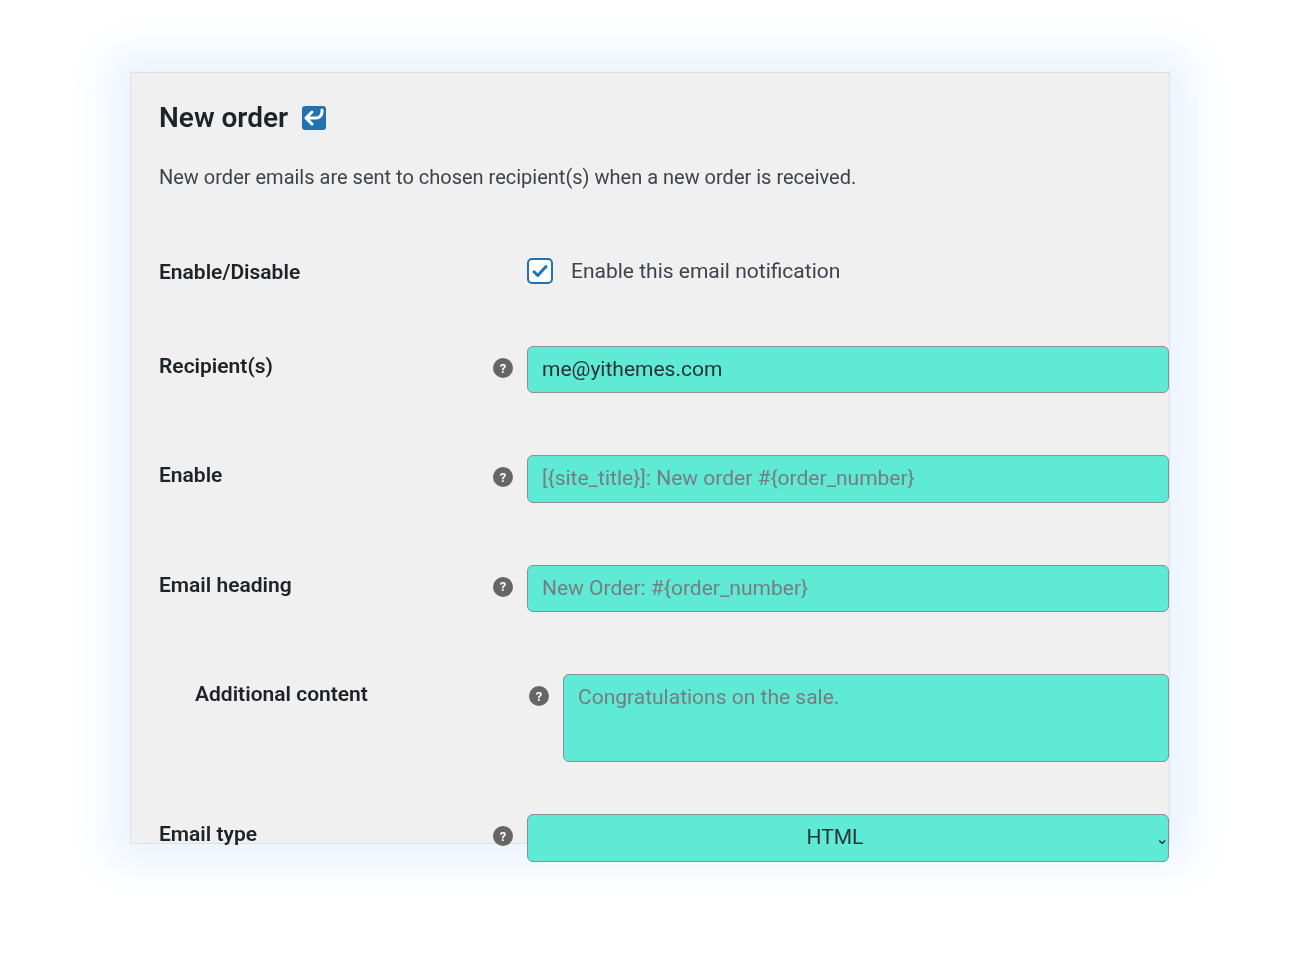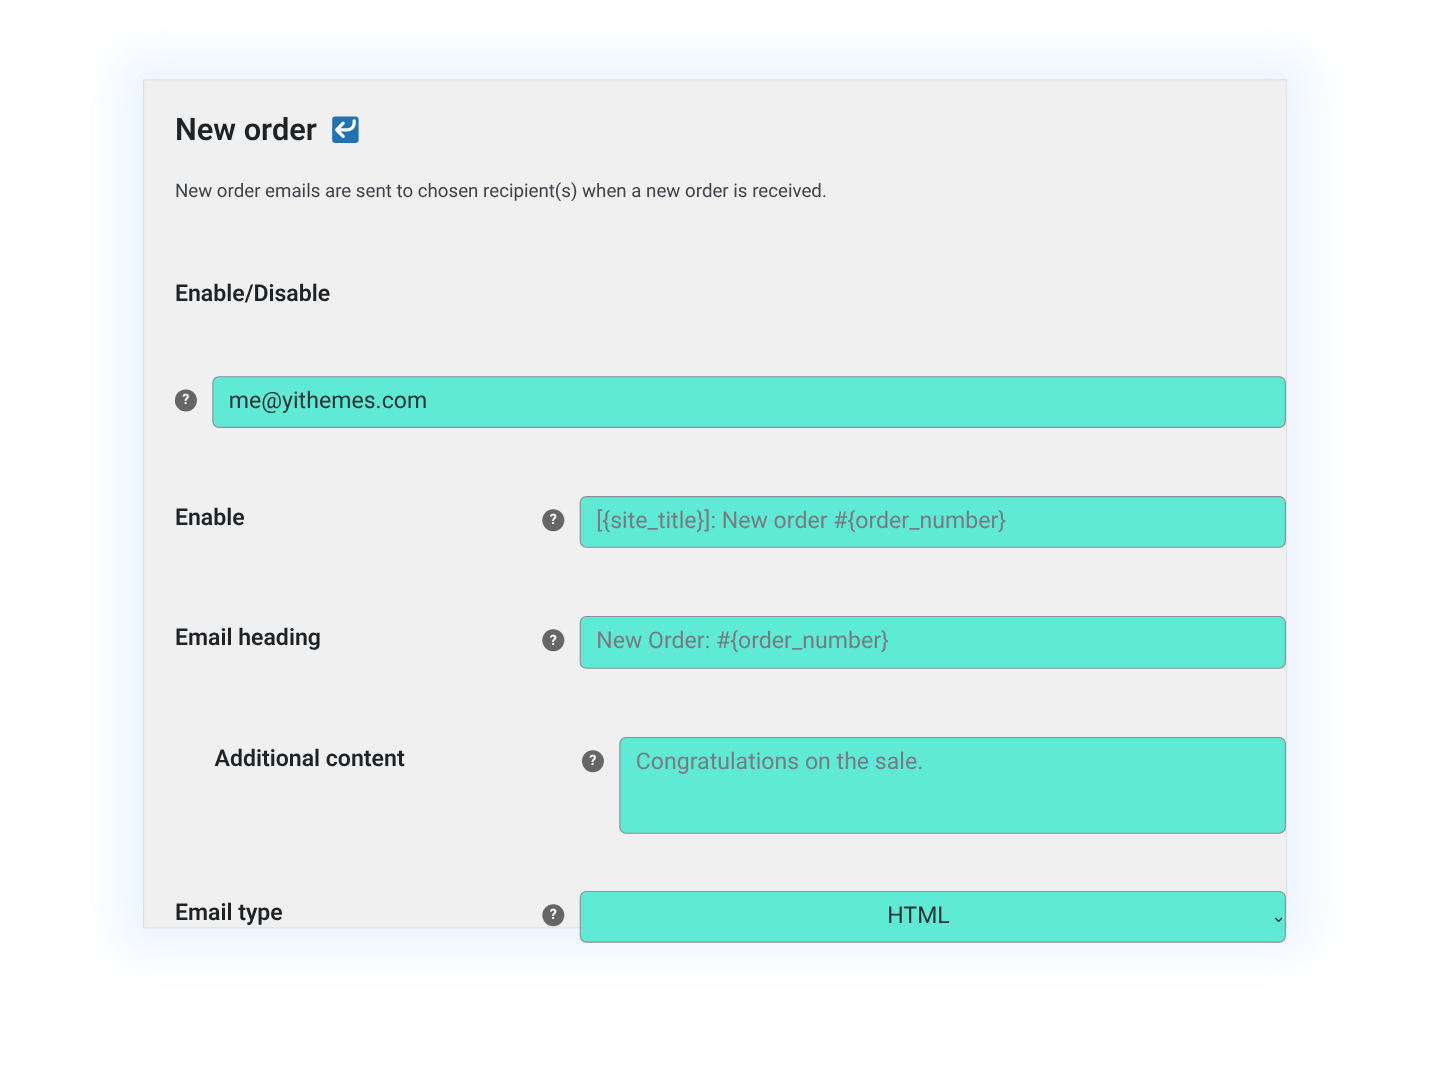--- a/index.html
+++ b/index.html
@@ -39,21 +39,21 @@
     background: #2271b1;
     border-radius: 3px;
     display: flex;
     align-items: center;
     justify-content: center;
     color: #fff;
     font-size: 16px;
     cursor: pointer;
   }
   .description {
-    font-size: 17px;
+    font-size: 20px;
     color: #3c434a;
     line-height: 1.5;
     margin-bottom: 60px;
   }
   .field-row {
     display: flex;
     align-items: flex-start;
     margin-bottom: 62px;
   }
   .field-row.tall { margin-bottom: 48px; margin-left: 36px; }
@@ -158,23 +158,34 @@
           <path d="M10 6 L4 12 L10 18 M4 12 H14 A6 6 0 0 0 20 6 V4"></path>
         </svg>
     </span>
   </div>
 
   <p class="description">New order emails are sent to chosen recipient(s) when a new order is received.</p>
 
   <div class="field-row">
     <div class="field-label">Enable/Disable</div>
     <div class="help-col"></div>
-  </div>
-
-  <div class="field-row">
+    <div class="field-control">
+      <div class="checkbox-wrap">
+        <span class="checkbox">
+          <svg viewBox="0 0 24 24" fill="none" stroke="#2271b1" stroke-width="4" stroke-linecap="round" stroke-linejoin="round">
+              <polyline points="4 13 9 18 20 6"></polyline>
+            </svg>
+        </span>
+        <span class="checkbox-label">Enable this email notification</span>
+      </div>
+    </div>
+  </div>
+
+  <div class="field-row">
+    <div class="field-label">Recipient(s)</div>
     <div class="help-col">
         <span class="help-icon">?</span>
       </div>
     <div class="field-control">
       <input type="text" class="text-input" value="me@yithemes.com" style="">
     </div>
   </div>
 
   <div class="field-row">
     <div class="field-label">Enable</div>

